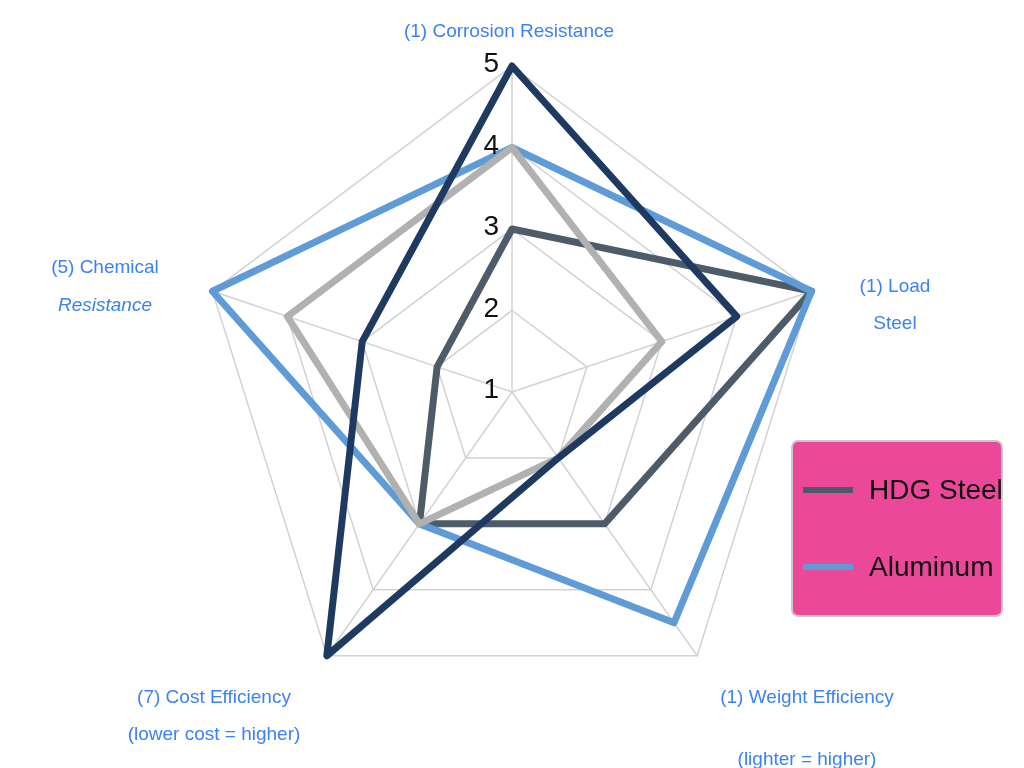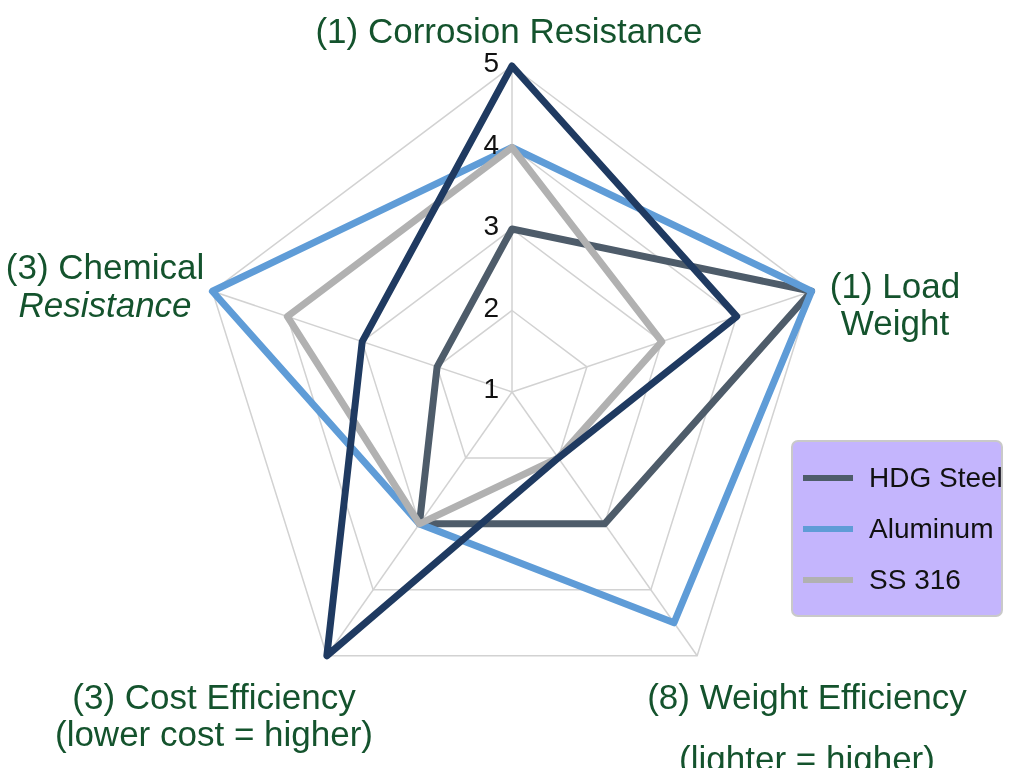--- a/index.html
+++ b/index.html
@@ -3,29 +3,29 @@
 <meta charset="utf-8">
 <style>
   html,body{margin:0;padding:0;background:#ffffff;}
   .stage{
     position:relative;width:1024px;height:768px;background:#ffffff;overflow:hidden;
     font-family:"Liberation Sans", sans-serif;
   }
   #chart{position:absolute;left:0;top:0;}
   .axis-line{
     position:absolute;transform:translate(-50%,-50%);
-    font-size:35px;color:#14532d;white-space:nowrap;letter-spacing:0px;
+    font-size:19px;color:#3b82f6;white-space:nowrap;letter-spacing:0px;
   }
   .tick-label{
     position:absolute;transform:translate(-100%,-50%);
     font-size:28px;color:#111;white-space:nowrap;
   }
   .legend{
     position:absolute;left:791px;top:440px;width:212px;height:177px;
-    background:#c4b5fd;border:2px solid #c9c9c9;border-radius:7px;
+    background:#ec4899;border:2px solid #c9c9c9;border-radius:7px;
     box-sizing:border-box;display:flex;flex-direction:column;
     justify-content:space-around;padding:10px 0 10px 10px;
   }
   .legend-item{display:flex;align-items:center;}
   .legend-swatch{display:inline-block;width:50px;height:6px;margin-right:16px;flex:0 0 auto;}
   .legend-label{font-size:28px;color:#111;white-space:nowrap;}
 </style>
 </head>
 <body>
 
@@ -43,40 +43,36 @@
         <line x1="512" y1="392" x2="212.41719736702657" y2="291.2604598337672"></line>
       </g>
       <polygon points="512,229 811.5828026329734,291.26045983376713 604.5761772360645,523.8697700831165 419.4238227639355,523.8697700831165 437.10429934175664,366.8151149584418" fill="none" stroke="#4e5c6a" stroke-width="7" stroke-linejoin="round" stroke-linecap="round"></polygon>
       <polygon points="512,147.5 811.5828026329734,291.26045983376713 674.0083101631129,622.7720976454538 419.4238227639355,523.8697700831165 212.41719736702657,291.2604598337672" fill="none" stroke="#5f9cd7" stroke-width="7" stroke-linejoin="round" stroke-linecap="round"></polygon>
       <polygon points="512,147.5 661.7914013164867,341.63022991688354 558.2880886180322,457.93488504155823 419.4238227639355,523.8697700831165 287.31289802527,316.4453448753254" fill="none" stroke="#b1b1b1" stroke-width="7" stroke-linejoin="round" stroke-linecap="round"></polygon>
       <polygon points="512,66 736.68710197473,316.44534487532536 558.2880886180322,457.93488504155823 326.847645527871,655.7395401662329 362.2085986835133,341.6302299168836" fill="none" stroke="#1f3a61" stroke-width="7" stroke-linejoin="round" stroke-linecap="round"></polygon>
     </svg>
   <div id="overlay">
       <div class="axis-line" style="left: 509px; top: 31px;">(1) Corrosion Resistance</div>
       <div class="axis-line" style="left: 895px; top: 286px;">(1) Load</div>
-      <div class="axis-line" style="left: 895px; top: 323px;">Weight</div>
-      <div class="axis-line" style="left: 807px; top: 697px;">(8) Weight Efficiency</div>
+      <div class="axis-line" style="left: 895px; top: 323px;">Steel</div>
+      <div class="axis-line" style="left: 807px; top: 697px;">(1) Weight Efficiency</div>
       <div class="axis-line" style="left: 807px; top: 734px; margin-top: 25px;">(lighter = higher)</div>
-      <div class="axis-line" style="left: 214px; top: 697px;">(3) Cost Efficiency</div>
+      <div class="axis-line" style="left: 214px; top: 697px;">(7) Cost Efficiency</div>
       <div class="axis-line" style="left: 214px; top: 734px;">(lower cost = higher)</div>
-      <div class="axis-line" style="left: 105px; top: 267px;">(3) Chemical</div>
+      <div class="axis-line" style="left: 105px; top: 267px;">(5) Chemical</div>
       <div class="axis-line" style="left: 105px; top: 305px; font-style: italic;">Resistance</div>
       <div class="tick-label" style="left: 499px; top: 389px;">1</div>
       <div class="tick-label" style="left: 499px; top: 307.5px;">2</div>
       <div class="tick-label" style="left: 499px; top: 226px;">3</div>
       <div class="tick-label" style="left: 499px; top: 144.5px;">4</div>
       <div class="tick-label" style="left: 499px; top: 63px;">5</div>
     </div>
   <div id="legend" class="legend">
       <div class="legend-item">
         <span class="legend-swatch" style="background: rgb(78, 92, 106);"></span>
         <span class="legend-label">HDG Steel</span>
       </div>
       <div class="legend-item">
         <span class="legend-swatch" style="background: rgb(95, 156, 215);"></span>
         <span class="legend-label">Aluminum</span>
       </div>
-      <div class="legend-item">
-        <span class="legend-swatch" style="background: rgb(177, 177, 177);"></span>
-        <span class="legend-label">SS 316</span>
-      </div>
     </div>
 </div>
 
 </body></html>

